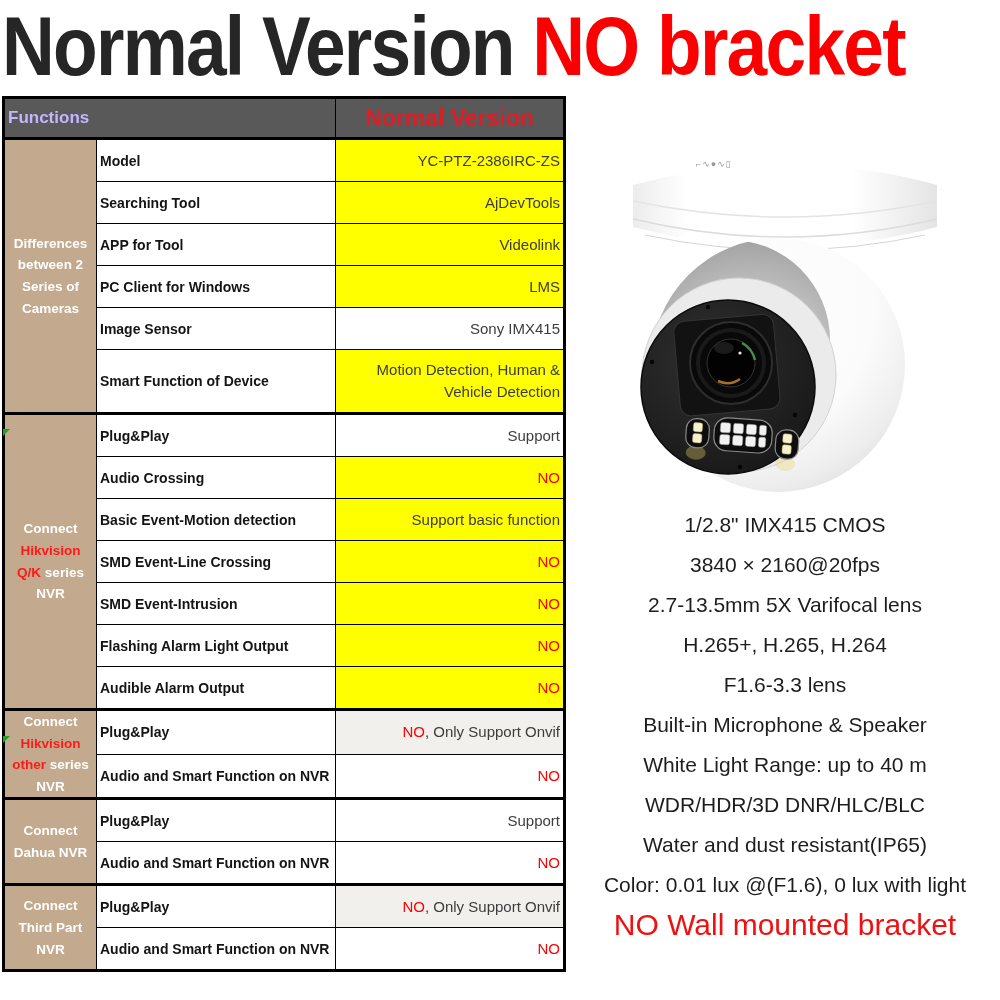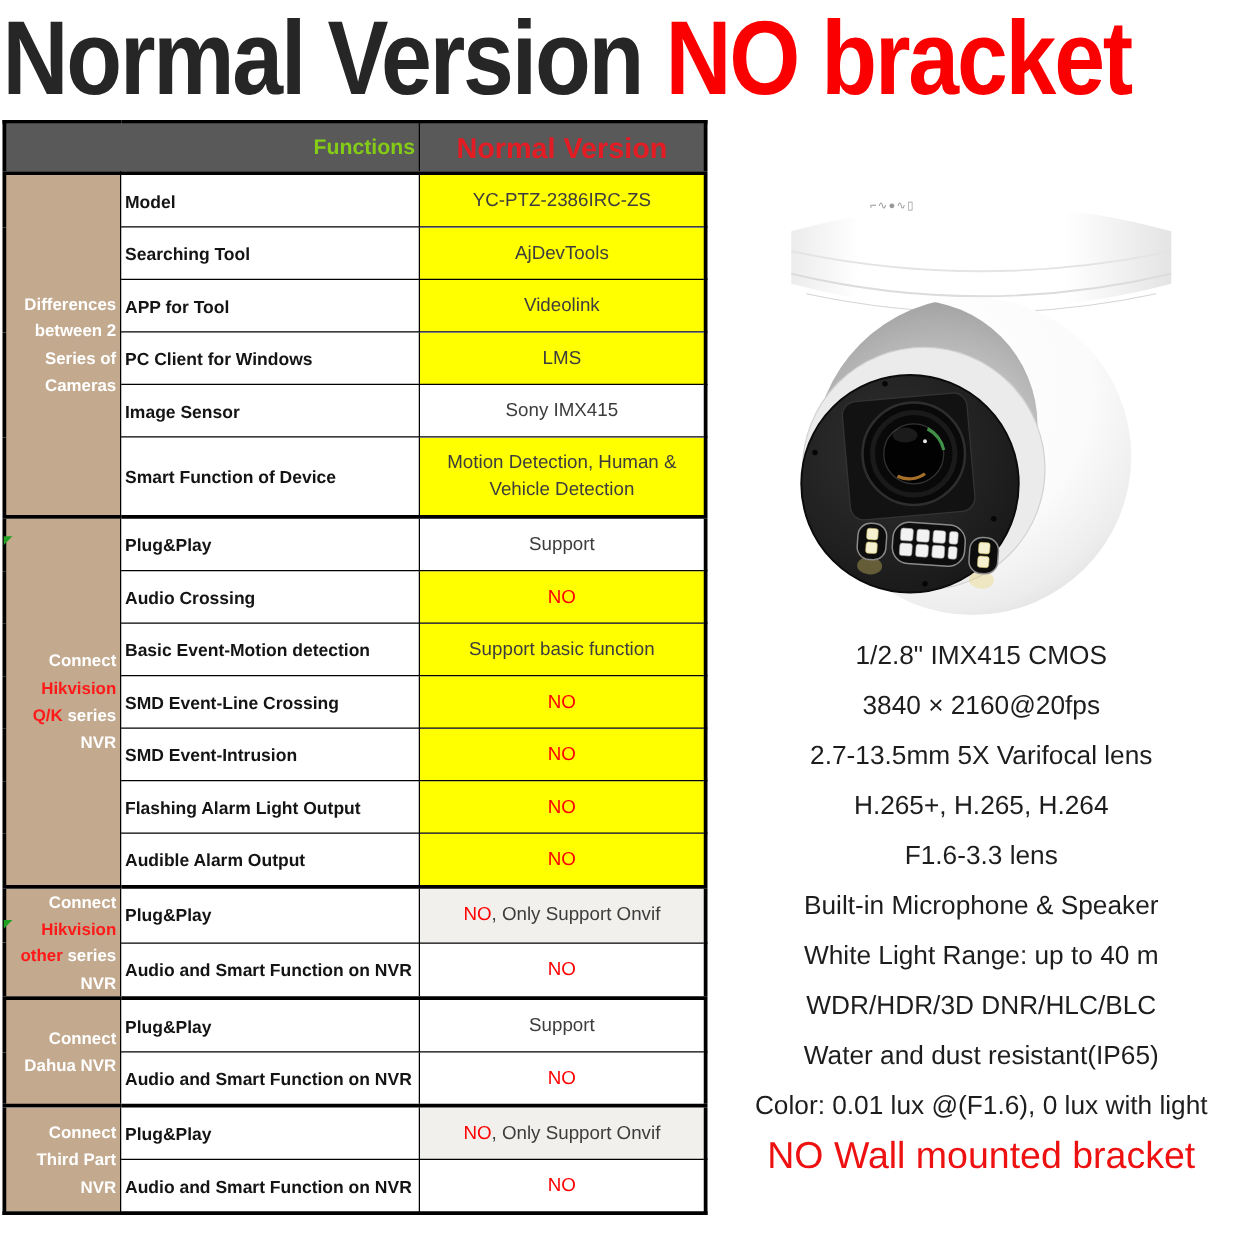--- a/index.html
+++ b/index.html
@@ -11,29 +11,29 @@
          font-size:84px;font-weight:bold;letter-spacing:-2px;line-height:1.0;
          transform:scaleX(0.87);transform-origin:left top;}
   .title .t-black{color:#262626;}
   .title .t-red{color:#fa0000;}
 
   
   .cmp{position:absolute;left:2px;top:96px;border-collapse:collapse;table-layout:fixed;
        border:3px solid #000;}
   .cmp td{border:1px solid #000;padding:0 3px;vertical-align:middle;overflow:hidden;}
   .cmp tr.head td{height:38px;background:#595959;border-bottom:3px solid #000;}
-  .h-fn{color:#84cc16;font-weight:bold;font-size:17px;text-align:right;}
+  .h-fn{color:#c4b5fd;font-weight:bold;font-size:17px;text-align:left;}
   .h-ver{color:#e31b23;font-weight:bold;font-size:23px;text-align:center;}
   .g-cell{background:#c3a98d;color:#fff;font-weight:bold;font-size:13.5px;line-height:1.6;
-          text-align:right;padding:2px 2px 2px 4px;border-right:2px solid #000;}
+          text-align:center;padding:2px 2px 2px 4px;border-right:2px solid #000;}
   .g-cell .c-r{color:#ff1a1a;margin-top:36px;}
   .g-cell .c-w{color:#ffffff;}
   .f-cell{font-weight:bold;font-size:14px;color:#141414;background:#fff;
           border-right:2px solid #000;padding-left:7px;}
-  .v-cell{text-align:center;font-size:15px;line-height:1.45;}
+  .v-cell{text-align:right;font-size:15px;line-height:1.45;}
   .v-cell .c-dark{color:#3d3d3d;}
   .v-cell .c-red{color:#ff0000;}
   .bg-yellow{background:#ffff00;}
   .bg-white{background:#ffffff;}
   .bg-gray{background:#f1f0ed;}
   .cmp tr.rrow td{height:41px;}
   .cmp tr.tall td{height:62px;}
   .cmp tr.group-start td{border-top:3px solid #000;}
   .artifact{position:absolute;width:0;height:0;border-style:solid;
             border-width:7px 7px 0 0;border-color:#21a121 transparent transparent transparent;}

